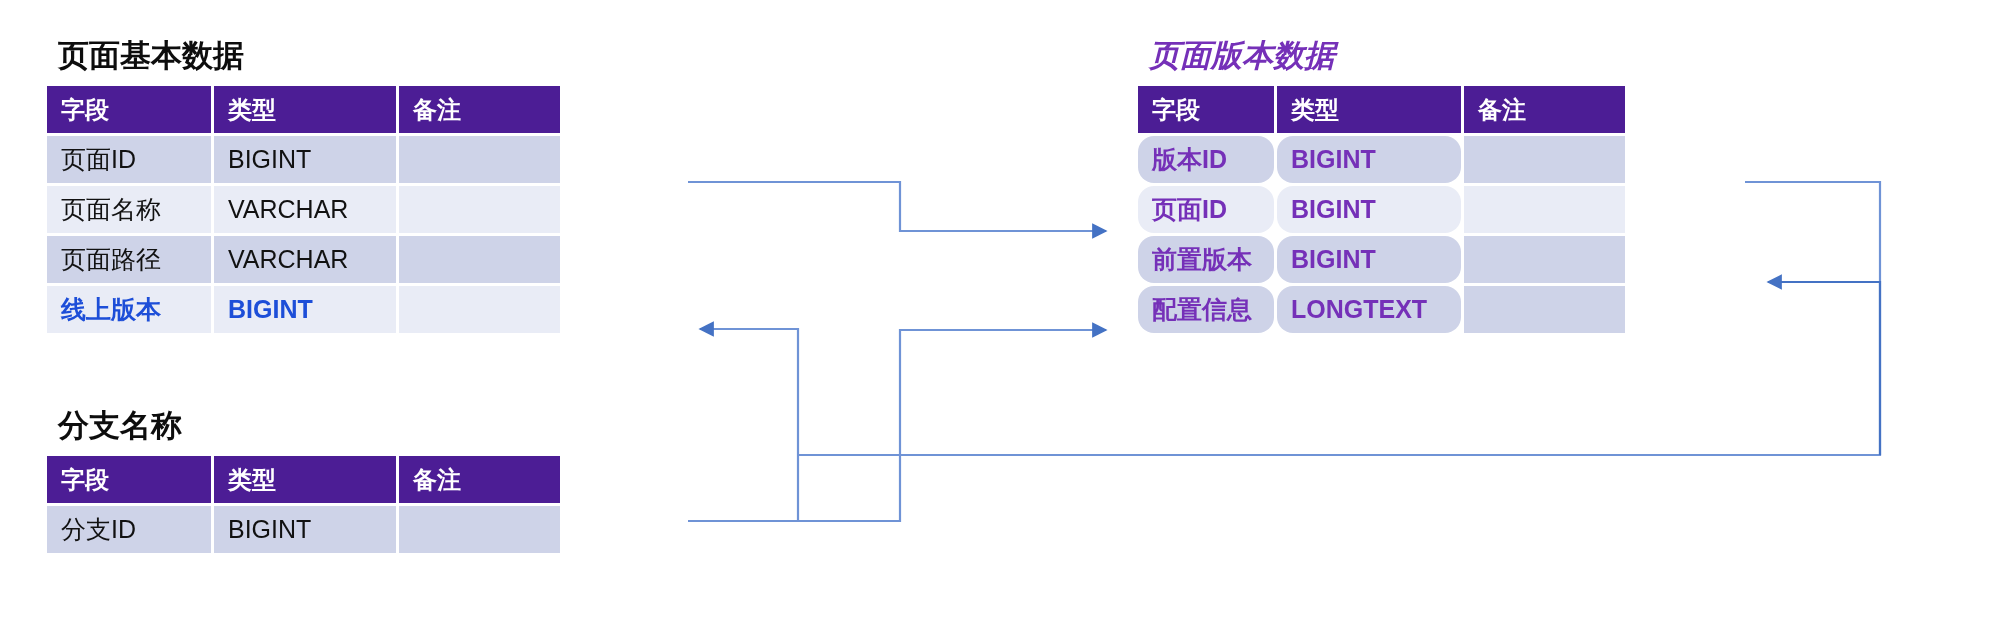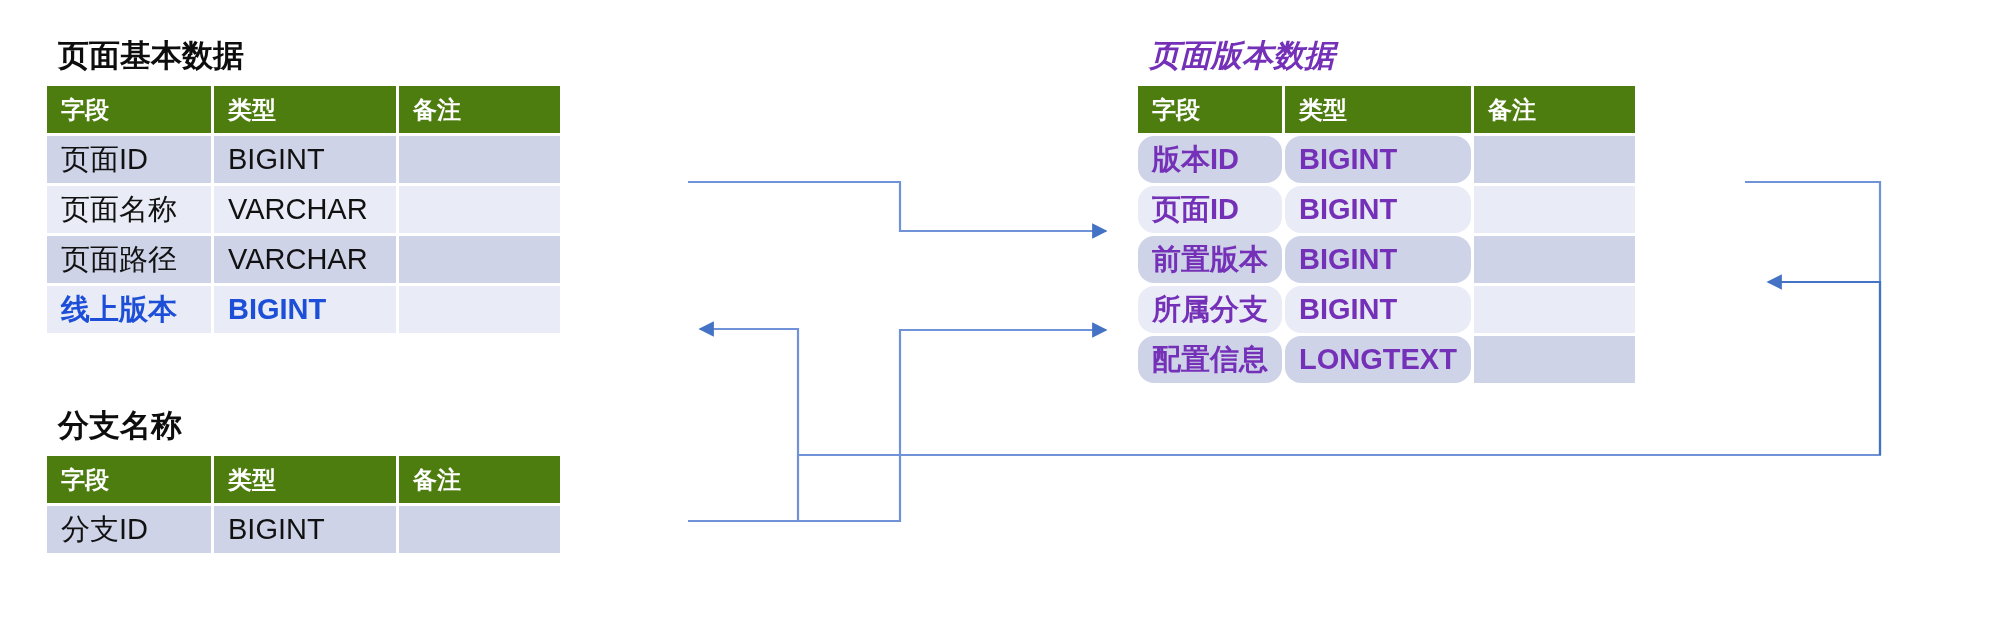--- a/index.html
+++ b/index.html
@@ -35,26 +35,26 @@
   table.grid {
     border-collapse: separate;
     border-spacing: 3px;
     table-layout: fixed;
   }
   table.grid th, table.grid td {
     padding: 0 14px;
     height: 47px;
     text-align: left;
     vertical-align: middle;
-    font-size: 29px;
+    font-size: 25px;
     white-space: nowrap;
     overflow: hidden;
   }
   table.grid th {
-    background: #4d7c0f;
+    background: #4c1d95;
     color: #ffffff;
     font-weight: bold;
     font-size: 24px;
   }
   table.grid td.cell-odd { background: #ced3e8; }
   table.grid td.cell-even { background: #e9ecf6; margin-left: 24px; }
   table.grid td.plain { color: #111111; font-weight: normal; }
   table.grid td.key { color: #1d4ed8; font-weight: bold; }
   table.grid td.purple { color: #7530b8; font-weight: bold; border-radius: 16px; }
   .col-a { width: 164px; }
@@ -183,25 +183,20 @@
           <td class="cell-even purple">页面ID</td>
           <td class="cell-even purple">BIGINT</td>
           <td class="cell-even plain"></td>
         </tr>
         <tr>
           <td class="cell-odd purple">前置版本</td>
           <td class="cell-odd purple">BIGINT</td>
           <td class="cell-odd plain"></td>
         </tr>
         <tr>
-          <td class="cell-even purple">所属分支</td>
-          <td class="cell-even purple">BIGINT</td>
-          <td class="cell-even plain"></td>
-        </tr>
-        <tr>
           <td class="cell-odd purple">配置信息</td>
           <td class="cell-odd purple">LONGTEXT</td>
           <td class="cell-odd plain"></td>
         </tr>
       </tbody>
     </table>
   </div>
 
 </div>
 

